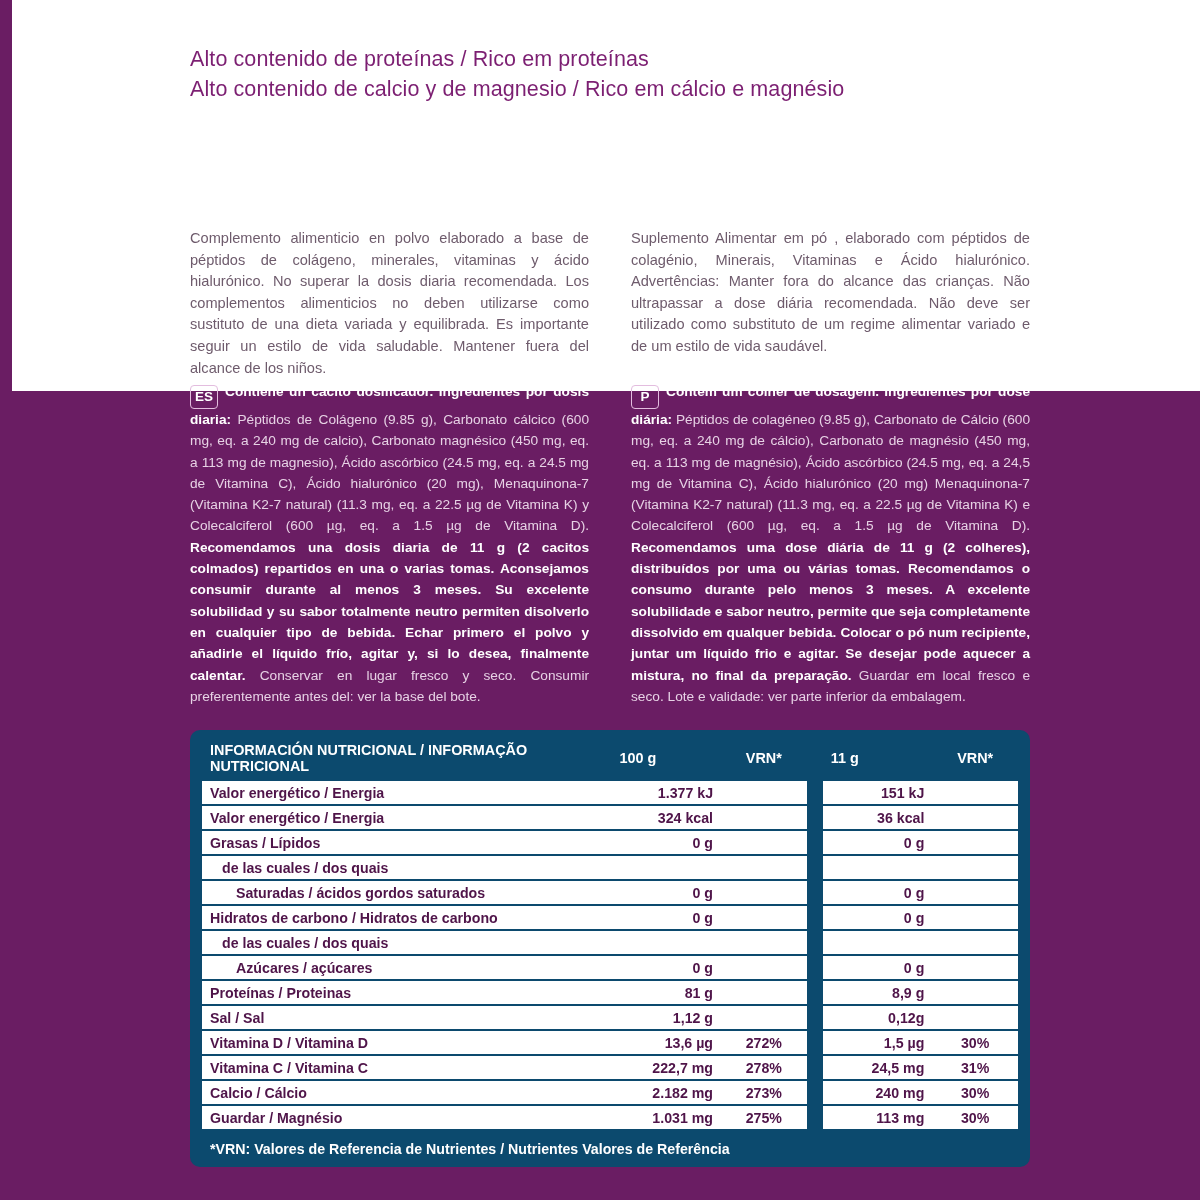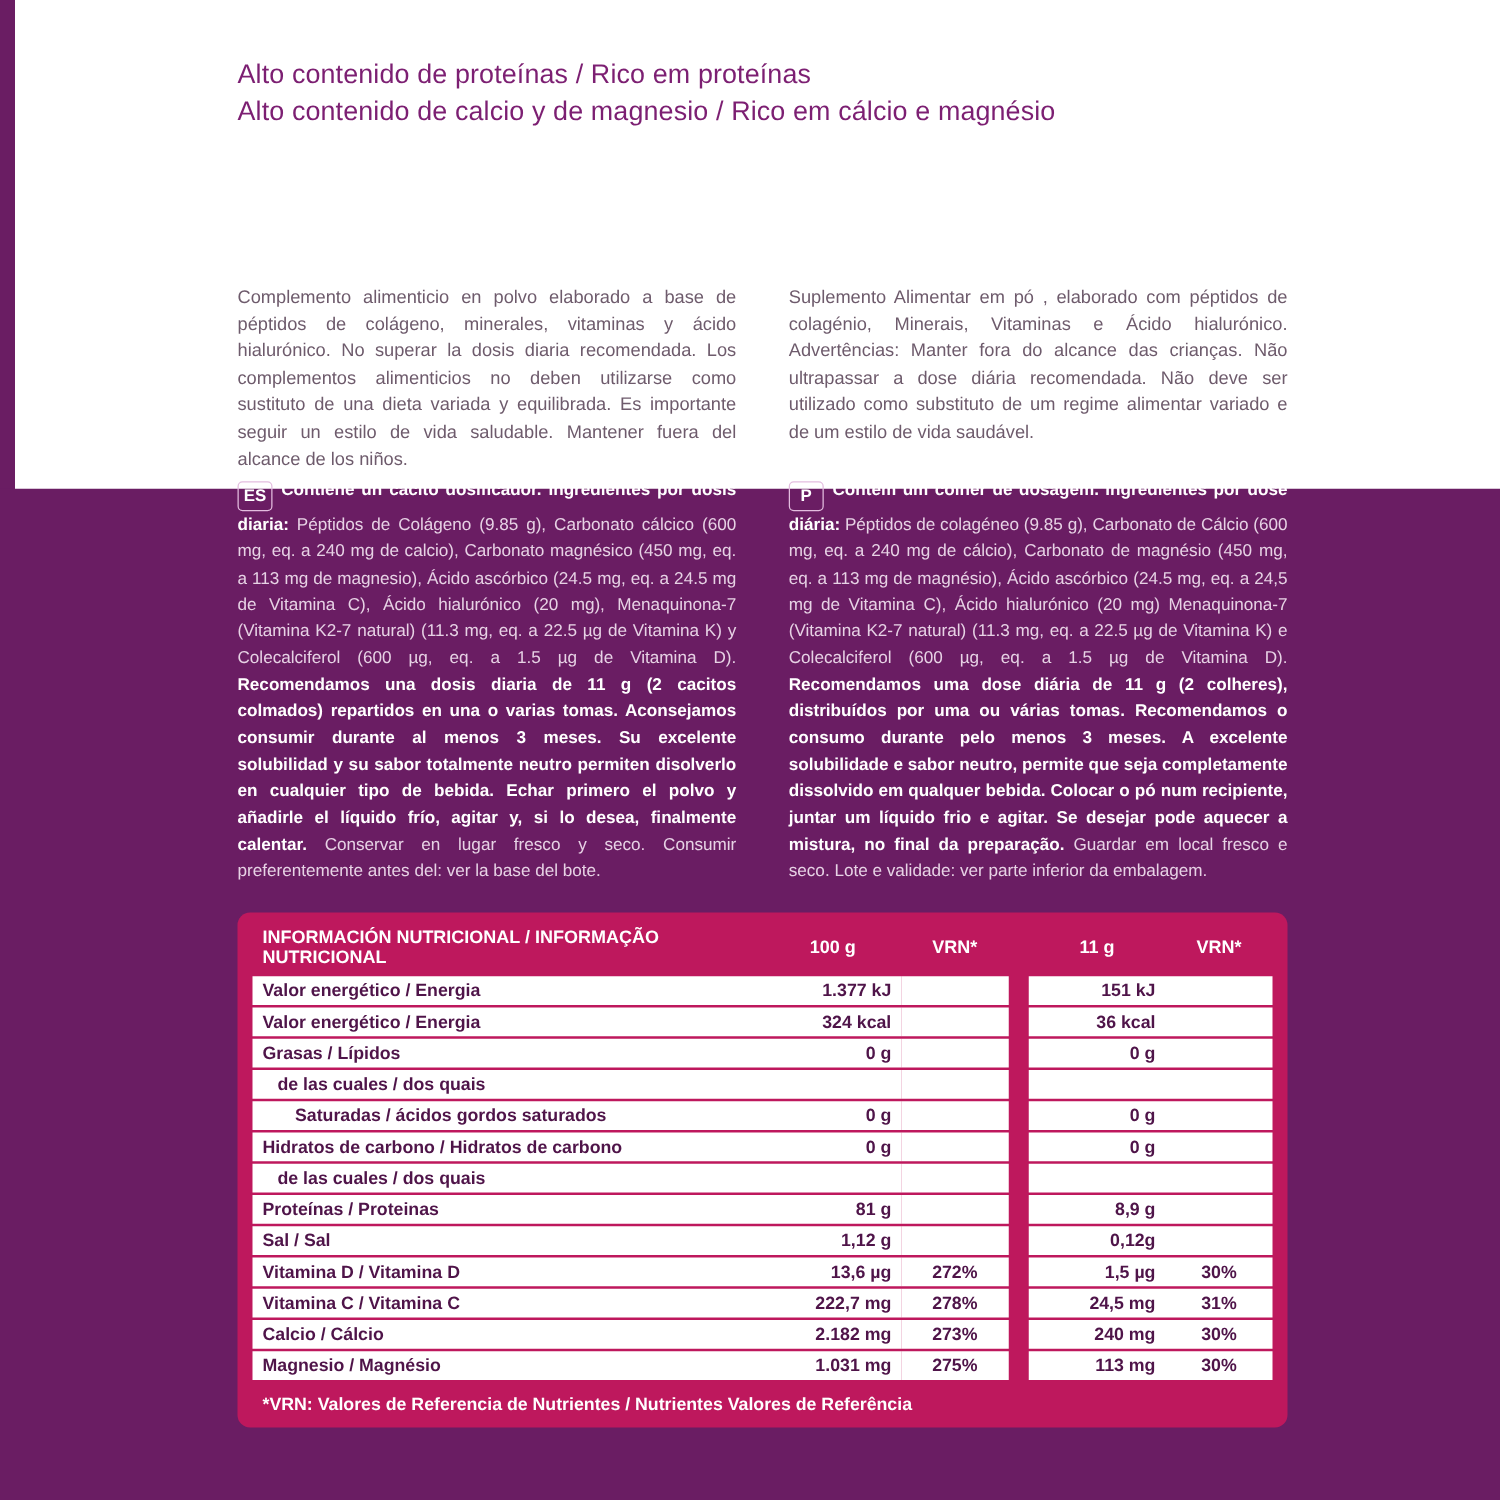--- a/index.html
+++ b/index.html
@@ -108,41 +108,41 @@
   .thin {
     color: #e7d2e5;
   }
 
   
   .nutri-wrap {
     position: absolute;
     left: 190px;
     top: 730px;
     width: 840px;
-    background: #be185d;
+    background: #0c4a6e;
     border-radius: 10px;
     padding: 9px 12px 10px 12px;
     box-sizing: border-box;
   }
   table.nutri {
     border-collapse: separate;
     border-spacing: 0 2px;
     width: 816px;
     font-size: 14.2px;
     color: #4f1449;
   }
   table.nutri th {
     font-weight: bold;
     text-align: left;
     color: #ffffff;
     padding: 1px 8px 5px 8px;
     font-size: 14.4px;
   }
   table.nutri th.num {
-    text-align: center;
+    text-align: left;
   }
   table.nutri th.ctr {
     text-align: center;
   }
   table.nutri td {
     background: #ffffff;
     height: 21px;
     padding: 1px 8px;
     vertical-align: middle;
     font-size: 14.2px;
@@ -274,20 +274,28 @@
           </tr>
           <tr>
             <td class="lbl sub">de las cuales / dos quais</td>
             <td class="num"></td>
             <td class="vrn"></td>
             <td class="gap"></td>
             <td class="num"></td>
             <td class="vrn"></td>
           </tr>
           <tr>
+            <td class="lbl sub2">Azúcares / açúcares</td>
+            <td class="num">0 g</td>
+            <td class="vrn"></td>
+            <td class="gap"></td>
+            <td class="num">0 g</td>
+            <td class="vrn"></td>
+          </tr>
+          <tr>
             <td class="lbl ">Proteínas / Proteinas</td>
             <td class="num">81 g</td>
             <td class="vrn"></td>
             <td class="gap"></td>
             <td class="num">8,9 g</td>
             <td class="vrn"></td>
           </tr>
           <tr>
             <td class="lbl ">Sal / Sal</td>
             <td class="num">1,12 g</td>
@@ -314,21 +322,21 @@
           </tr>
           <tr>
             <td class="lbl ">Calcio / Cálcio</td>
             <td class="num">2.182 mg</td>
             <td class="vrn">273%</td>
             <td class="gap"></td>
             <td class="num">240 mg</td>
             <td class="vrn">30%</td>
           </tr>
           <tr>
-            <td class="lbl ">Magnesio / Magnésio</td>
+            <td class="lbl ">Guardar / Magnésio</td>
             <td class="num">1.031 mg</td>
             <td class="vrn">275%</td>
             <td class="gap"></td>
             <td class="num">113 mg</td>
             <td class="vrn">30%</td>
           </tr>
         </tbody>
     </table>
     <div class="footnote">*VRN: Valores de Referencia de Nutrientes / Nutrientes Valores de Referência</div>
   </div>

